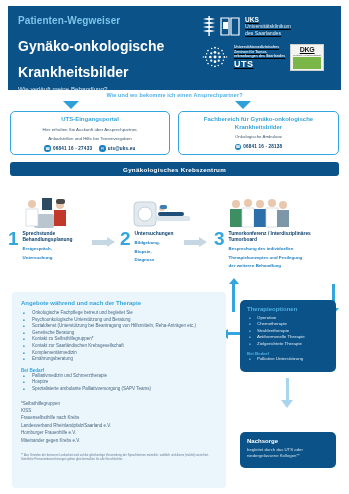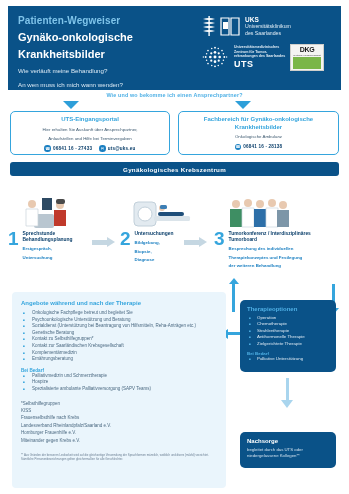--- a/index.html
+++ b/index.html
@@ -18,32 +18,32 @@
     background: #0a5288;
     display: flex; align-items: flex-start;
     padding: 9px 10px 16px 10px;
   }
   .hdr-left { width: 175px; }
   .hdr-kicker {
     color: #7fc4ea; font-size: 10px; font-weight: bold;
     letter-spacing: .1px; line-height: 12px;
   }
   .hdr-title {
-    color: #ffffff; font-size: 11px; font-weight: bold;
-    line-height: 13px; margin-top: 4px;
+    color: #ffffff; font-size: 14px; font-weight: bold;
+    line-height: 13px; margin-top: 13px;
   }
   .hdr-sub {
     color: #dbe9f4; font-size: 6.2px; line-height: 8.4px;
     margin-top: 6px;
   }
   .hdr-right {
     flex: 1; display: flex; flex-direction: column;
     align-items: flex-start; gap: 6px; padding-left: 8px;
   }
-  .logo-row { display: flex; align-items: center; gap: 5px; }
+  .logo-row { display: flex; align-items: center; gap: 5px; text-decoration: underline; }
   .logo-uks-mark { display: flex; align-items: center; gap: 2px; }
   .logo-txt-uks-big { color: #fff; font-size: 6.5px; font-weight: bold; line-height: 7px; }
   .logo-txt-uks { color: #e3eef6; font-size: 5.2px; line-height: 6.2px; }
   .uts-dots { width: 28px; height: 28px; }
   .logo-txt-uts-small { color: #e3eef6; font-size: 3.6px; font-weight: bold; line-height: 4.4px; }
   .logo-txt-uts-big { color: #fff; font-size: 9px; font-weight: bold; line-height: 10px; letter-spacing: .5px; }
   .dkg-box {
     width: 34px; height: 27px; background: #f4f4f2;
     border: 1px solid #cfcfcb; padding: 1px 2px;
     display: flex; flex-direction: column; align-items: center;

